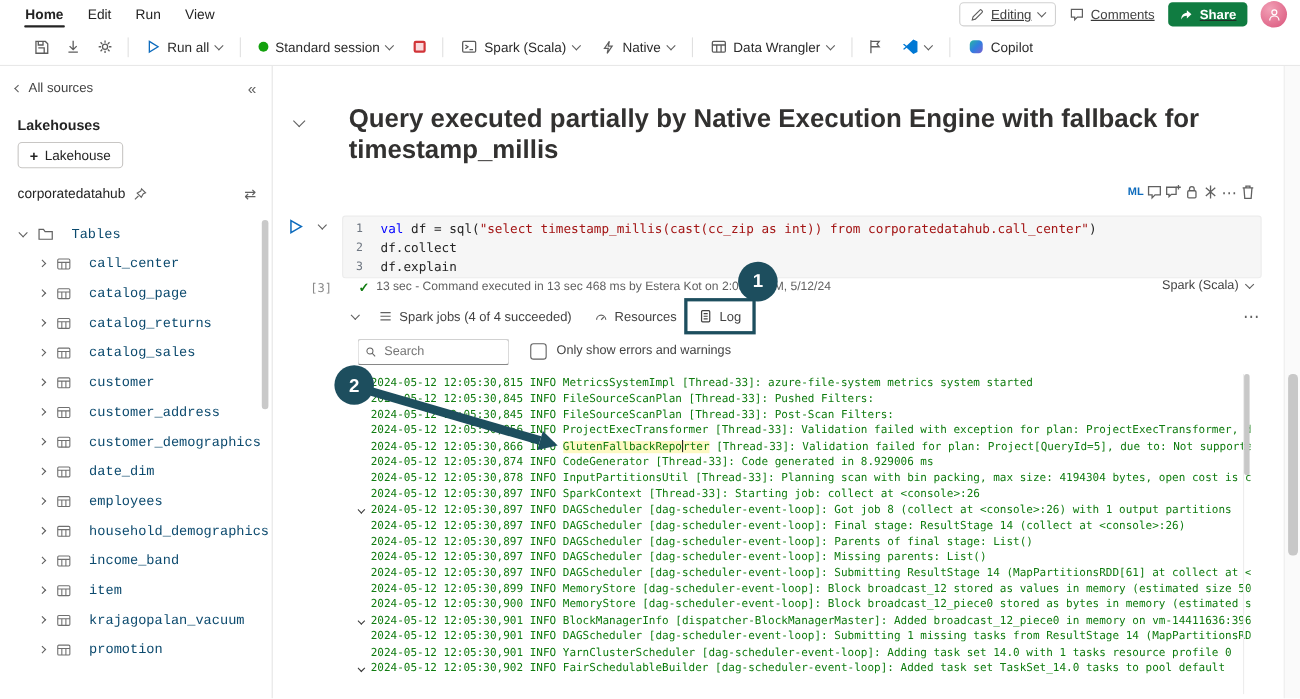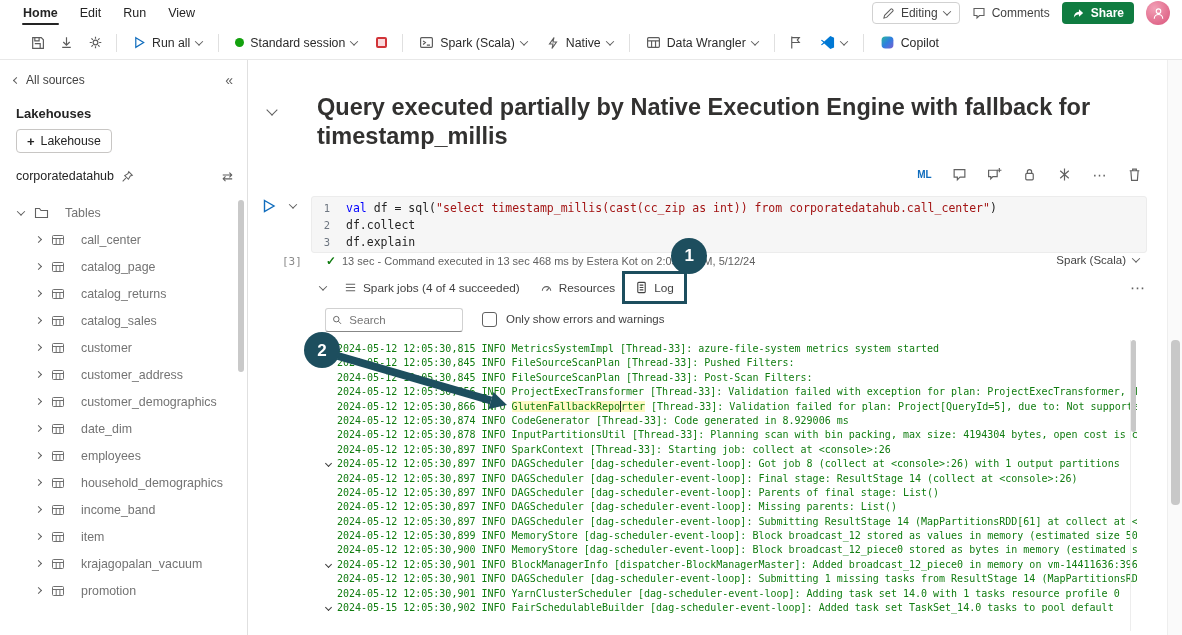--- a/index.html
+++ b/index.html
@@ -6,21 +6,21 @@
   html,body { width:1182px; height:635px; overflow:hidden; }
   body { font-family:"Liberation Sans", sans-serif; font-size:12px; color:#242424; background:#fff; }
   .app { width:1182px; height:503px; position:relative; background:#fff; }
 
   
   .menubar { height:26px; display:flex; align-items:center; padding:0 12px; }
   .menu-left { display:flex; height:100%; }
   .mtab { padding:0 11px; font-size:12.5px; color:#242424; display:flex; align-items:center; position:relative; cursor:pointer; }
   .mtab.active { font-weight:700; }
   .mtab.active::after { content:""; position:absolute; left:10px; right:10px; bottom:1px; height:2.5px; background:#242424; border-radius:2px; }
-  .menu-right { margin-left:auto; display:flex; align-items:center; gap:12px; }
+  .menu-right { margin-left:auto; display:flex; align-items:center; gap:12px;text-decoration:underline; }
   .pill { display:flex; align-items:center; gap:6px; border:1px solid #d1d1d1; border-radius:4px; padding:3px 9px; font-size:12px; color:#424242; }
   .menu-btn { display:flex; align-items:center; gap:6px; font-size:12px; color:#424242; }
   .share-btn { display:flex; align-items:center; gap:6px; background:#107c41; color:#fff; border-radius:4px; padding:4px 10px; font-size:12px; font-weight:600; }
   .avatar { width:24px; height:24px; border-radius:50%; background:radial-gradient(circle at 35% 30%, #f2a0b6, #d9537a); display:flex; align-items:center; justify-content:center; }
 
   
   .cdown, .chev-r, .chev-l { display:inline-block; width:6px; height:6px; border-right:1.4px solid #5f5f5f; border-bottom:1.4px solid #5f5f5f; flex-shrink:0; }
   .cdown { transform:rotate(45deg) translate(-1px,-1px); }
   .chev-r { width:5px; height:5px; transform:rotate(-45deg); }
   .chev-l { width:5px; height:5px; transform:rotate(135deg); }
@@ -45,30 +45,30 @@
   .sb-add { display:inline-flex; align-items:center; gap:6px; margin:4px 16px 6px; border:1px solid #c8c6c4; border-radius:4px; padding:4px 10px; font-size:12.3px; color:#242424; cursor:pointer; background:#fff; }
   .sb-add .plus { font-size:13px; font-weight:600; line-height:1; }
   .sb-source { height:34px; display:flex; align-items:center; padding:0 14px 0 16px; gap:7px; }
   .sb-source .name { font-size:12.5px; color:#242424; }
   .sb-source .spacer { flex:1; }
   .swap { color:#616161; font-size:13px; cursor:pointer; }
   .tree { padding-top:6px; }
   .tree-row { height:27px; display:flex; align-items:center; padding-left:18px; cursor:pointer; }
   .tree-row .chev-r, .tree-row .cdown { margin-right:10px; }
   .tree-row .ic { margin-right:8px; display:flex; }
-  .row-lbl { font-size:12.4px; color:#737373; white-space:nowrap; }
+  .row-lbl { font-size:12.4px; color:#0c4a6e; white-space:nowrap;font-family:Liberation Mono, monospace; }
   .tree-row.tbl { padding-left:36px; }
   .sb-thumb { position:absolute; right:3px; top:140px; width:6px; height:172px; background:#c9c9c9; border-radius:3px; }
 
   
   .content { flex:1; position:relative; overflow:hidden; background:#fff; }
   .title-chev { position:absolute; left:20px; top:46px; width:8px; height:8px; border-right:1.6px solid #5f5f5f; border-bottom:1.6px solid #5f5f5f; transform:rotate(45deg); cursor:pointer; }
   .nb-title { position:absolute; left:69px; top:33px; width:790px; font-size:23.5px; line-height:29px; font-weight:600; color:#323130; }
 
-  .cell-toolbar { position:absolute; top:106px; right:24px; display:flex; gap:18px; align-items:center; color:#616161; }
+  .cell-toolbar { position:absolute; top:106px; right:24px; display:flex; gap:0; align-items:center; color:#616161; }
   .ct-ic { display:flex; align-items:center; justify-content:center; width:17px; height:17px; cursor:pointer; }
   .ct-ic.ml { font-size:10px; font-weight:700; color:#0f6cbd; }
   .ct-ic.dots { font-size:14px; color:#616161; }
 
   .cell-run { position:absolute; left:14px; top:139px; cursor:pointer; }
   .cell-chev { position:absolute; left:42px; top:143px; cursor:pointer; }
 
   .code-cell { position:absolute; left:63px; top:136px; width:836px; height:57px; background:#f6f6f6; border:1px solid #ececec; border-radius:3px; padding:3px 0; font-family:"DejaVu Sans Mono", monospace; font-size:11.5px; }
   .code-line { display:flex; height:17px; line-height:17px; white-space:pre; }
   .ln { width:34px; text-align:right; padding-right:16px; color:#6e7681; font-size:10.5px; flex-shrink:0; }
@@ -528,21 +528,21 @@
             <div class="log-line"><span class="log-chev"></span><span>2024-05-12 12:05:30,897 INFO DAGScheduler [dag-scheduler-event-loop]: Got job 8 (collect at &lt;console&gt;:26) with 1 output partitions</span></div>
             <div class="log-line"><span>2024-05-12 12:05:30,897 INFO DAGScheduler [dag-scheduler-event-loop]: Final stage: ResultStage 14 (collect at &lt;console&gt;:26)</span></div>
             <div class="log-line"><span>2024-05-12 12:05:30,897 INFO DAGScheduler [dag-scheduler-event-loop]: Parents of final stage: List()</span></div>
             <div class="log-line"><span>2024-05-12 12:05:30,897 INFO DAGScheduler [dag-scheduler-event-loop]: Missing parents: List()</span></div>
             <div class="log-line"><span>2024-05-12 12:05:30,897 INFO DAGScheduler [dag-scheduler-event-loop]: Submitting ResultStage 14 (MapPartitionsRDD[61] at collect at &lt;consol</span></div>
             <div class="log-line"><span>2024-05-12 12:05:30,899 INFO MemoryStore [dag-scheduler-event-loop]: Block broadcast_12 stored as values in memory (estimated size 50.7 KiB</span></div>
             <div class="log-line"><span>2024-05-12 12:05:30,900 INFO MemoryStore [dag-scheduler-event-loop]: Block broadcast_12_piece0 stored as bytes in memory (estimated size 26</span></div>
             <div class="log-line"><span class="log-chev"></span><span>2024-05-12 12:05:30,901 INFO BlockManagerInfo [dispatcher-BlockManagerMaster]: Added broadcast_12_piece0 in memory on vm-14411636:39623 (si</span></div>
             <div class="log-line"><span>2024-05-12 12:05:30,901 INFO DAGScheduler [dag-scheduler-event-loop]: Submitting 1 missing tasks from ResultStage 14 (MapPartitionsRDD[61]</span></div>
             <div class="log-line"><span>2024-05-12 12:05:30,901 INFO YarnClusterScheduler [dag-scheduler-event-loop]: Adding task set 14.0 with 1 tasks resource profile 0</span></div>
-            <div class="log-line"><span class="log-chev"></span><span>2024-05-15 12:05:30,902 INFO FairSchedulableBuilder [dag-scheduler-event-loop]: Added task set TaskSet_14.0 tasks to pool default</span></div>
+            <div class="log-line"><span class="log-chev"></span><span>2024-05-12 12:05:30,902 INFO FairSchedulableBuilder [dag-scheduler-event-loop]: Added task set TaskSet_14.0 tasks to pool default</span></div>
           </div>
         <div class="log-scrollbar">
             <div class="log-thumb"></div>
           </div>
         <svg class="anno2" viewBox="0 0 580 130">
           <line x1="53" y1="44" x2="206" y2="88.5" stroke="#1d4e5e" stroke-width="8"></line>
           <polygon points="222,93 208.5,79.9 203.5,97.1" fill="#1d4e5e"></polygon>
           <circle cx="37" cy="38" r="18" fill="#1d4e5e"></circle>
           <text x="37" y="44" text-anchor="middle" fill="#ffffff" font-size="17" font-weight="700" font-family="Liberation Sans, sans-serif">2</text>
         </svg>

